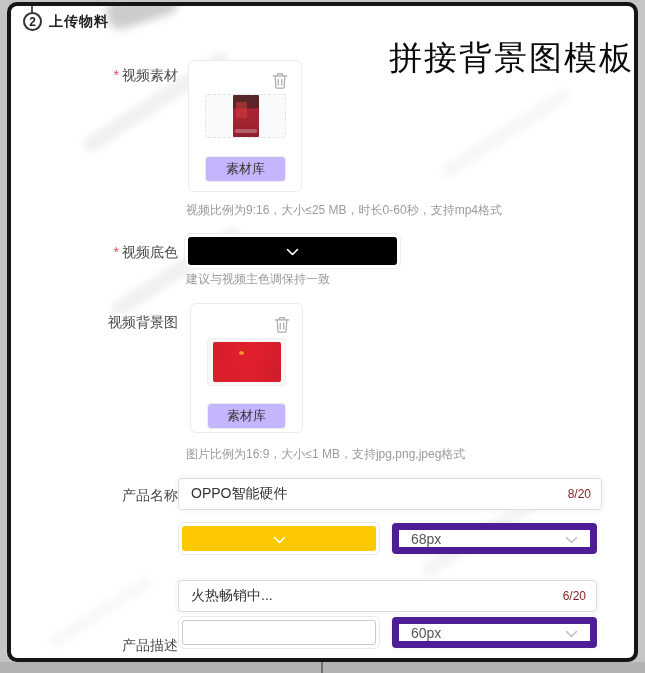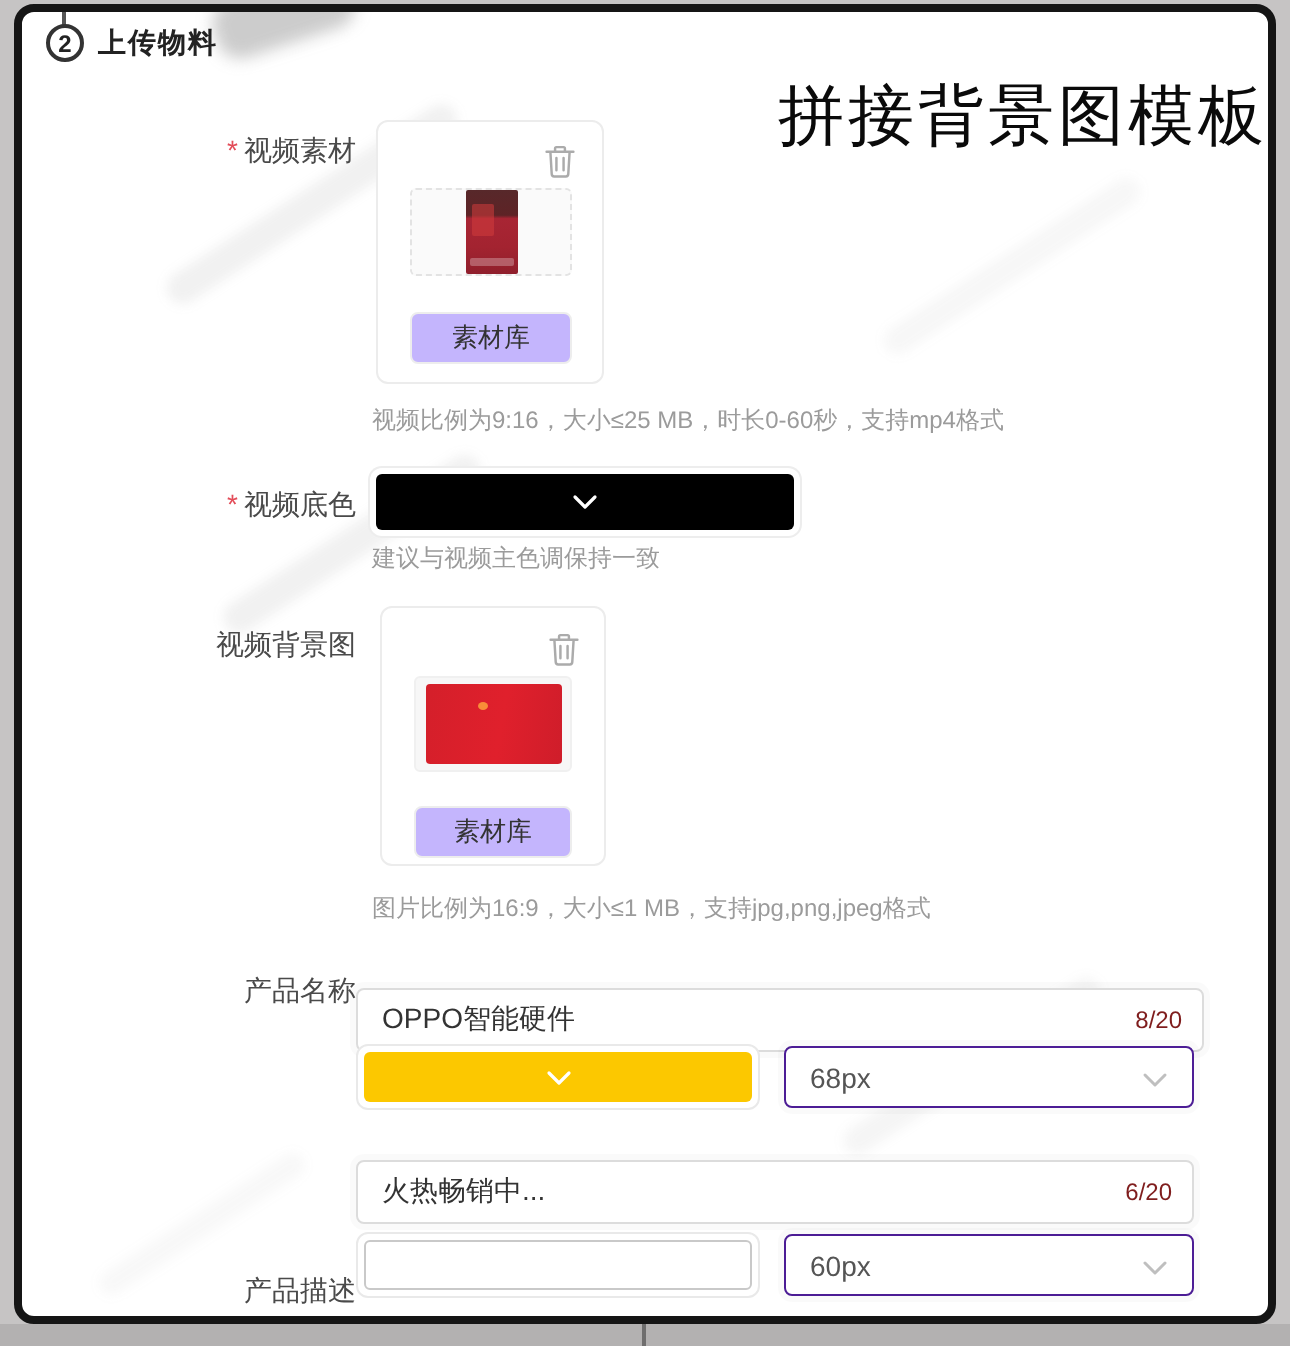--- a/index.html
+++ b/index.html
@@ -101,21 +101,21 @@
     display:flex;align-items:center;padding:0 10px;gap:8px;
   }
   .text-input-wrap input{
     flex:1;border:none;outline:none;font-size:14px;color:#333;background:transparent;
     font-family:"Liberation Sans","DejaVu Sans",sans-serif;min-width:0;
   }
   .char-counter{font-size:12px;color:#7f1d1d;white-space:nowrap;}
 
   .size-select{
     position:absolute;box-sizing:border-box;background:#fff;
-    border:1px solid #4c1d95;border-radius:4px;
+    border:7px solid #4c1d95;border-radius:4px;
     box-shadow:0 0 0 3px rgba(0,0,0,0.02);
     display:flex;align-items:center;justify-content:space-between;
     padding:0 12px;font-size:14px;color:#555;cursor:pointer;
   }
   .chev{display:block;}
 </style>
 </head>
 <body>
 
 <div class="viewport">
@@ -193,21 +193,21 @@
       </div>
       <button class="lib-btn" style="left:16px;top:99px;width:79px;height:26px;">素材库</button>
     </div>
 
     <div class="hint" style="top:440px;">图片比例为16:9，大小≤1 MB，支持jpg,png,jpeg格式</div>
 
     <div class="field-label" style="top:481px;">
       <span>产品名称</span>
     </div>
 
-    <div class="text-input-wrap" style="left:167px;top:472px;width:424px;height:32px;margin-top:16px;">
+    <div class="text-input-wrap" style="left:167px;top:472px;width:424px;height:32px;">
       <input type="text" value="OPPO智能硬件" style="">
       <span class="char-counter">8/20</span>
     </div>
 
     <div class="swatch-wrap" style="left:167px;top:516px;width:202px;height:33px;">
       <div class="swatch-inner" style="background: rgb(252, 200, 0);">
         <span class="chev">
           <svg width="13" height="8" viewBox="0 0 13 8">
               <path d="M1.5 1.5l5 5 5-5" stroke="#ffffff" stroke-width="1.6" fill="none" stroke-linecap="round" stroke-linejoin="round"></path>
             </svg>

